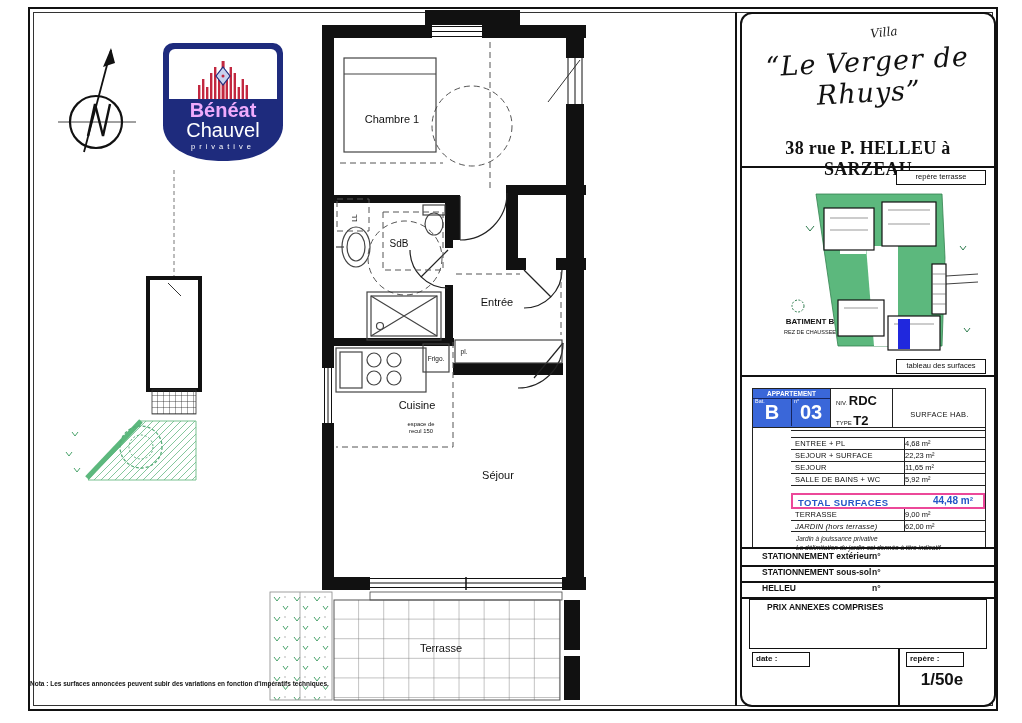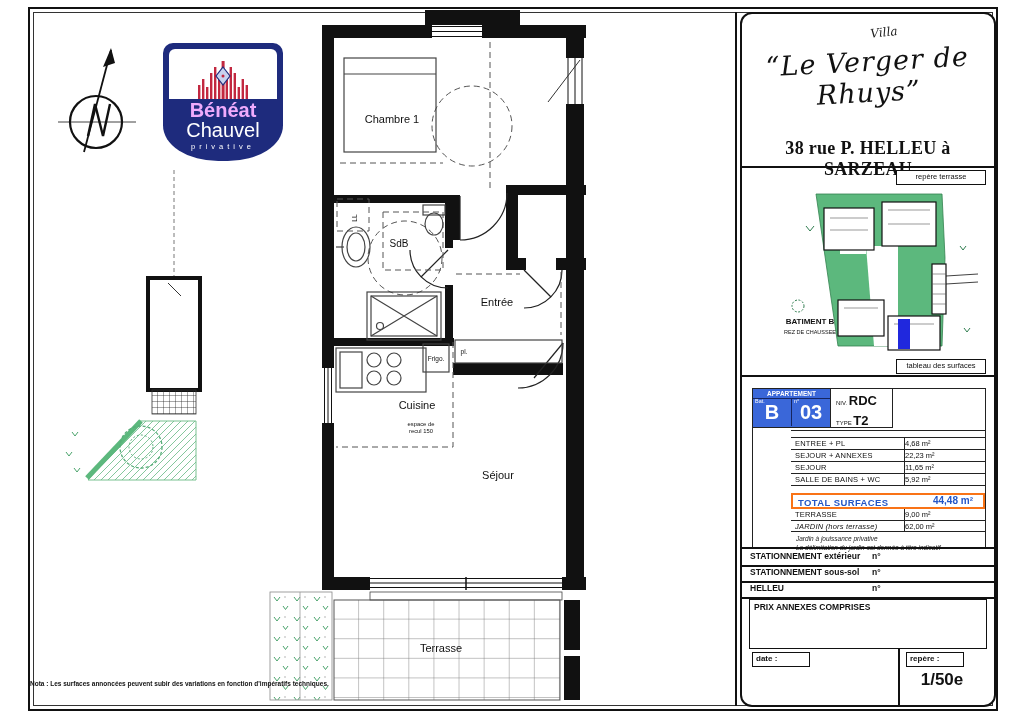--- a/index.html
+++ b/index.html
@@ -34,32 +34,32 @@
        box-sizing:border-box;padding:3px 0 0 5px;font-size:6px;line-height:17px;}
   .niv b{font-size:13px;text-align:center;}
   .surf{left:140px;top:0;width:93px;height:39px;border-bottom:1px solid #222;box-sizing:border-box;
         text-align:center;padding-top:21px;font-size:7.5px;letter-spacing:.3px;}
   .rows{left:38px;top:41px;width:194px;}
   .srow{position:relative;height:11px;border-bottom:1px solid #222;font-size:7.5px;line-height:11px;}
   .srow.first{height:6px;border-top:1px solid #222;}
   .srow .lab{padding-left:4px;letter-spacing:.2px;}
   .srow .val{position:absolute;right:0;top:0;width:81px;height:100%;border-left:1px solid #222;
              text-align:left;padding-right:11px;box-sizing:border-box;}
-  .total{position:relative;margin-top:7px;height:16px;border:2px solid #f97316;box-sizing:border-box;
+  .total{position:relative;margin-top:7px;height:16px;border:2px solid #ec4899;box-sizing:border-box;
          color:#2456c6;font-weight:bold;line-height:12px;}
   .total .lab{font-size:9.5px;padding-left:5px;letter-spacing:.4px;}
   .total .val{position:absolute;right:0;top:0;font-size:10px;text-align:right;padding-right:10px;}
   .srow .ital{font-style:italic;}
   .tnotes{margin-top:2px;font-size:6.5px;font-style:italic;padding-left:5px;line-height:1.45;color:#222;}
   
   .prow{left:0;right:0;height:16px;border-bottom:2px solid #111;font-size:8.5px;font-weight:bold;line-height:15px;}
-  .prow .plab{padding-left:8px;}
+  .prow .plab{margin-left:20px;}
   .prow .pnum{position:absolute;left:130px;top:0;}
   .prix{left:7px;right:7px;height:50px;border:1.5px solid #111;box-sizing:border-box;
-        font-size:8.5px;font-weight:bold;padding:2px 0 0 4px;}
+        font-size:8.5px;font-weight:bold;padding:2px 0 0 17px;}
   .smallbox{width:58px;height:15px;border:1.5px solid #111;box-sizing:border-box;
             font-size:8px;font-weight:bold;line-height:12px;padding-left:3px;background:#fff;}
   .bigval{font-size:17px;font-weight:bold;text-align:center;}
   .vdiv{left:156px;top:634px;width:2px;height:57px;background:#111;}
   
   .logo{left:163px;top:43px;width:120px;height:118px;background:#1e2b7d;
         border-radius:10px 10px 46% 46%/10px 10px 30% 30%;}
   .logo-white{left:6px;top:6px;width:108px;height:50px;background:#fff;border-radius:6px 6px 0 0;overflow:hidden;}
   .logo-n1{top:56px;left:0;width:100%;text-align:center;color:#f0abfc;font-weight:bold;font-size:20px;}
   .logo-n2{top:76px;left:0;width:100%;text-align:center;color:#fff;font-weight:normal;font-size:20px;}
@@ -287,27 +287,28 @@
           <div class="b cell-lab">n°</div>
           <div class="b cell-val">03</div>
         </div>
       </div>
       <div class="b niv">
         <div><span>NIV.</span>
           <b>RDC</b></div>
         <div><span>TYPE</span>
           <b>T2</b></div>
       </div>
+      <div class="b surf">SURFACE HAB.</div>
       <div class="b rows">
         <div class="srow first"></div>
         <div class="srow">
           <span class="lab">ENTREE + PL</span>
           <span class="val">4,68 m²</span></div>
         <div class="srow">
-          <span class="lab">SEJOUR + ANNEXES</span>
+          <span class="lab">SEJOUR + SURFACE</span>
           <span class="val">22,23 m²</span></div>
         <div class="srow">
           <span class="lab">SEJOUR</span>
           <span class="val">11,65 m²</span></div>
         <div class="srow">
           <span class="lab">SALLE DE BAINS + WC</span>
           <span class="val">5,92 m²</span></div>
         <div class="total">
           <span class="lab">TOTAL SURFACES</span>
           <span class="val">44,48 m²</span></div>

